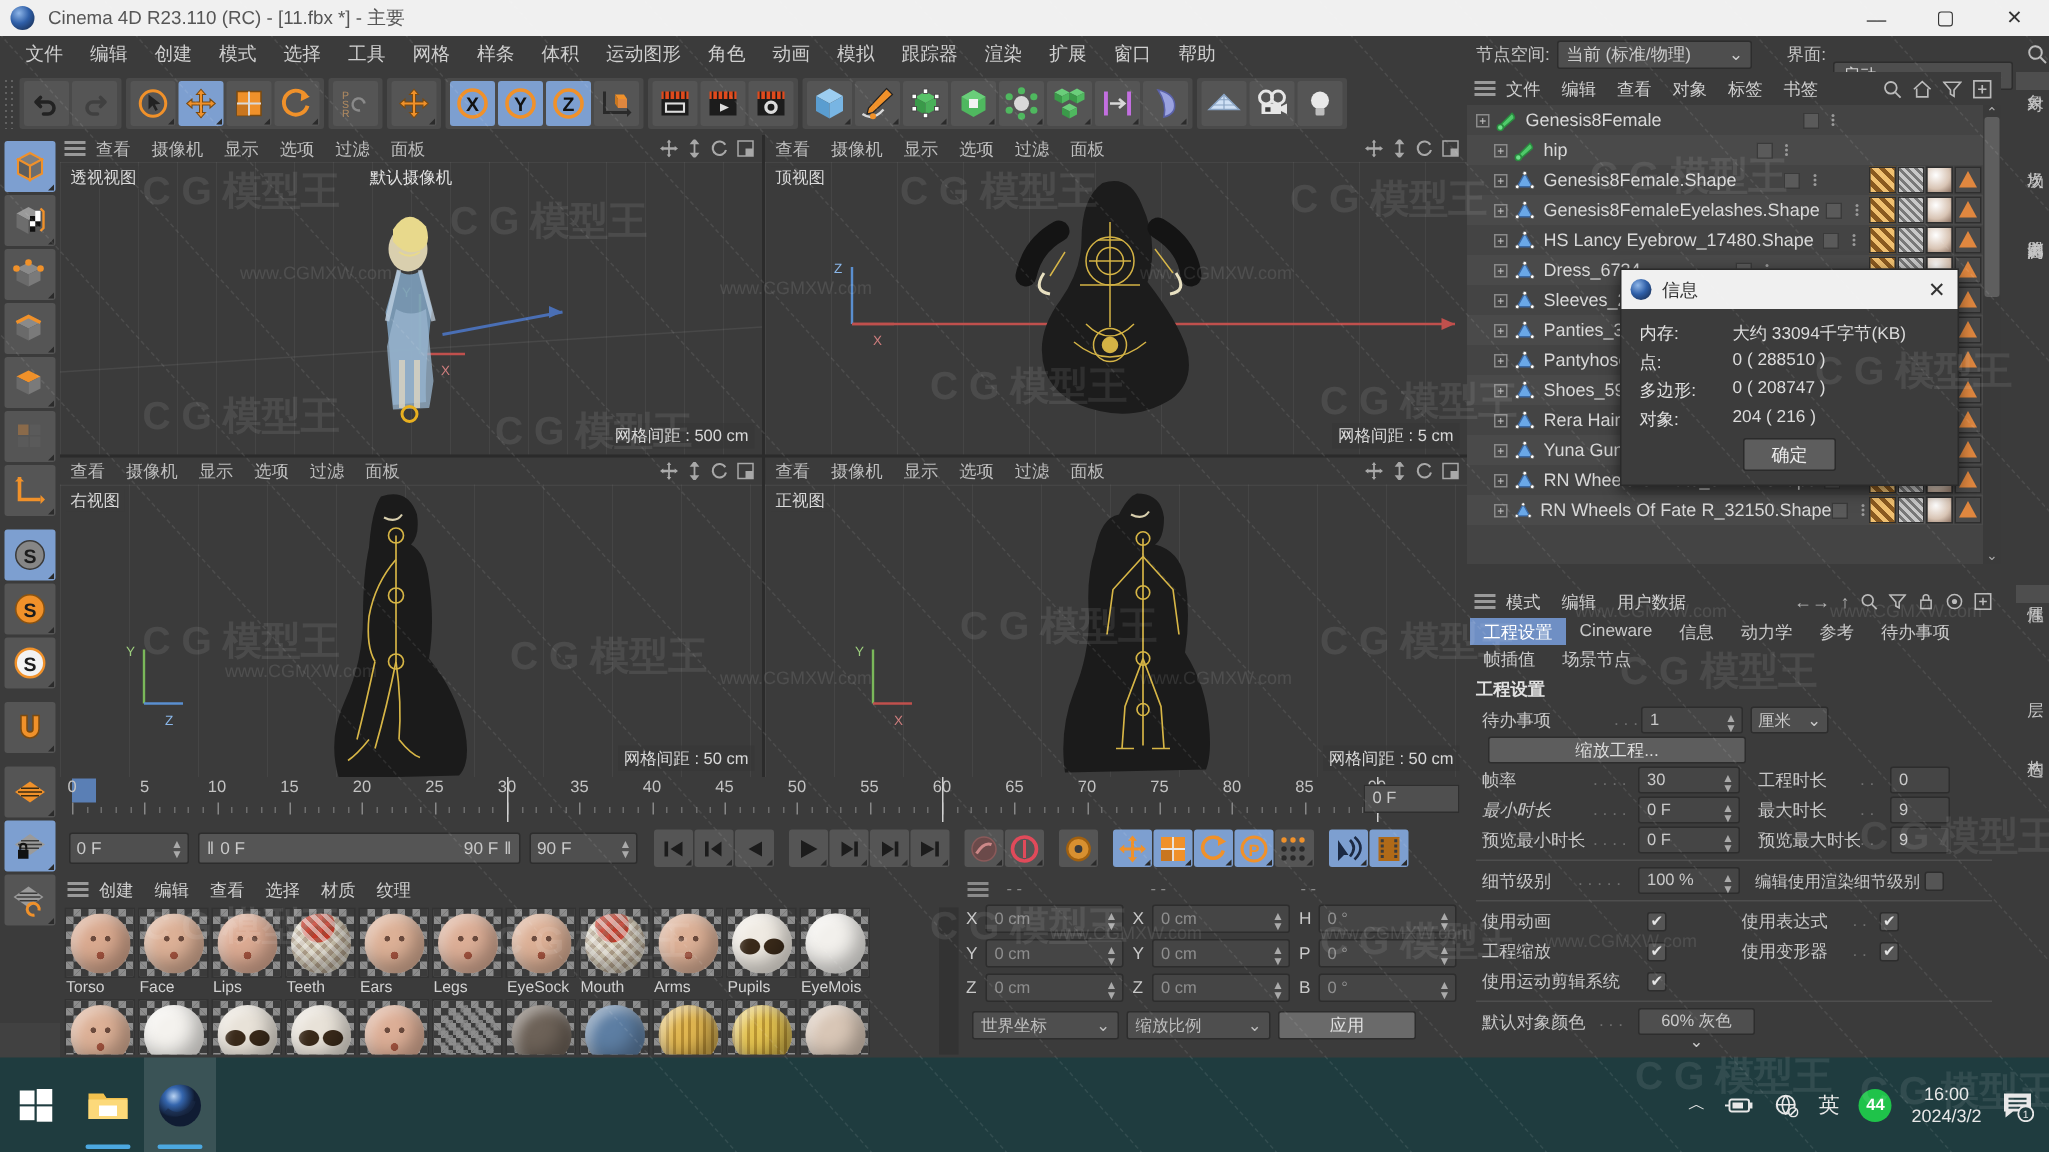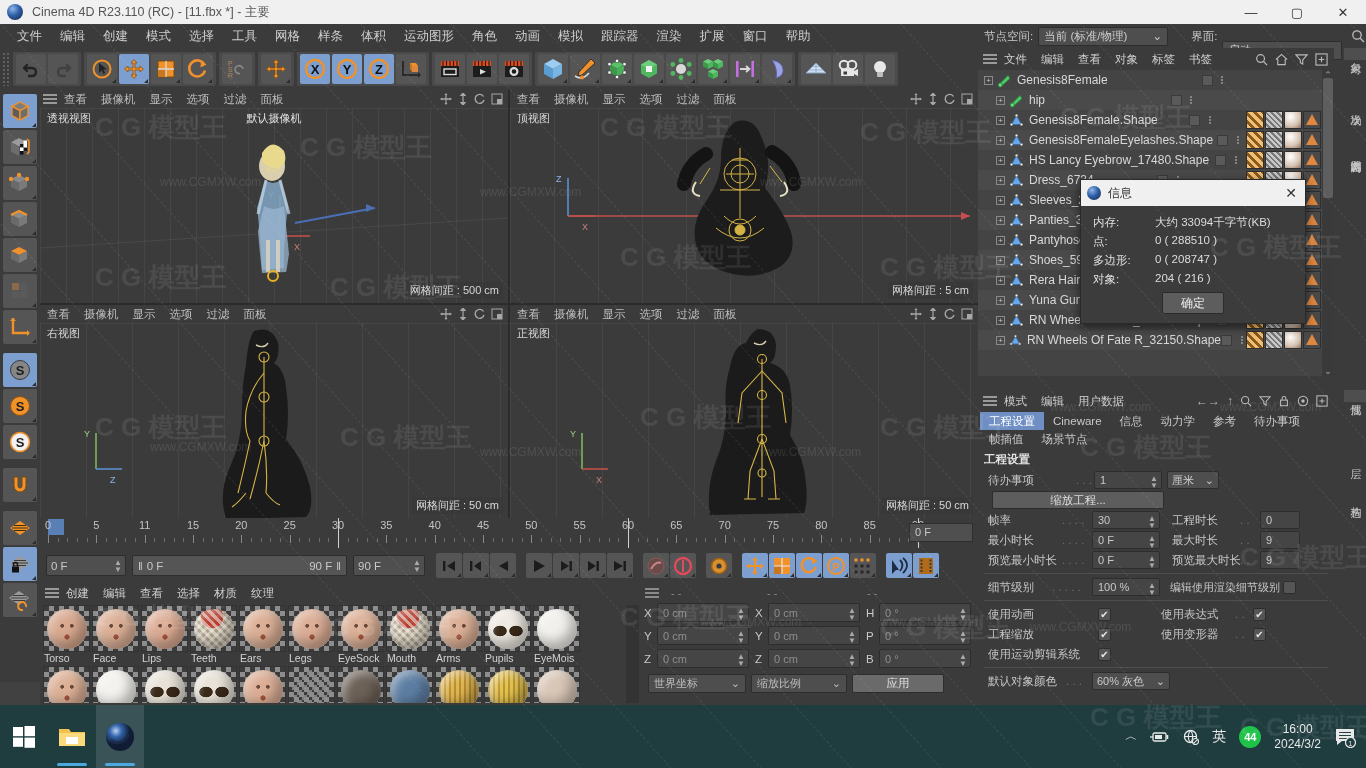--- a/index.html
+++ b/index.html
@@ -755,21 +755,21 @@
     </div>
   </div>
 
   <div class="timeline">
     <div class="greenbox"></div>
     <div class="tlruler" id="tlruler">
         <div class="tlticklabel" style="left: 0px;">0</div>
         <div class="tltick tltickmaj" style="left: 0px; top: 17px;"></div>
         <div class="tlticklabel" style="left: 48.3333px;">5</div>
         <div class="tltick tltickmaj" style="left: 48.3333px; top: 17px;"></div>
-        <div class="tlticklabel" style="left: 96.6667px;">11</div>
+        <div class="tlticklabel" style="left: 96.6667px;">10</div>
         <div class="tltick tltickmaj" style="left: 96.6667px; top: 17px;"></div>
         <div class="tlticklabel" style="left: 145px;">15</div>
         <div class="tltick tltickmaj" style="left: 145px; top: 17px;"></div>
         <div class="tlticklabel" style="left: 193.333px;">20</div>
         <div class="tltick tltickmaj" style="left: 193.333px; top: 17px;"></div>
         <div class="tlticklabel" style="left: 241.667px;">25</div>
         <div class="tltick tltickmaj" style="left: 241.667px; top: 17px;"></div>
         <div class="tlticklabel" style="left: 290px;">30</div>
         <div class="tltick tltickmaj" style="left: 290px; top: 17px;"></div>
         <div class="tlticklabel" style="left: 338.333px;">35</div>
@@ -1796,21 +1796,21 @@
               <span>30</span>
               <span class="spin">▲<br>▼</span>
             </div>
             <span class="plabel" style="margin-left:12px;width:68px;">工程时长</span>
             <span style="color:#6f6f6f;flex:none;width:20px;">. .</span>
             <div class="pfield" style="width:40px;">
               <span>0</span>
             </div>
           </div>
           <div class="prow">
-            <span class="plabel" style="width:74px;">最小时长</span>
+            <span class="plabel" style="width:74px;font-style:italic;">最小时长</span>
             <span style="color:#6f6f6f;flex:none;width:30px;">. . . .</span>
             <div class="pfield" style="width:68px;">
               <span>0 F</span>
               <span class="spin">▲<br>▼</span>
             </div>
             <span class="plabel" style="margin-left:12px;width:68px;">最大时长</span>
             <span style="color:#6f6f6f;flex:none;width:20px;">. .</span>
             <div class="pfield" style="width:40px;">
               <span>9</span>
             </div>
@@ -1867,21 +1867,21 @@
             <span style="color:#6f6f6f;flex:none;width:16px;"></span>
             <div class="chk">✔</div>
           </div>
         </div>
 
       <div class="hsep"></div>
 
       <div class="prow">
         <span class="plabel" style="width:78px;">默认对象颜色</span>
         <span style="color:#6f6f6f;flex:none;width:26px;">. . .</span>
-        <div class="pdd" style="width:78px;">
+        <div class="pdd" style="width:78px;flex-direction:column;">
           <span>60% 灰色</span>
           <span>⌄</span>
         </div>
       </div>
     </div>
 
     <div class="vtabs" id="vtabs">
         <div class="vtab act" style="position: absolute; top: 0px; left: 0px; width: 22px;">对象</div>
         <div class="vtab" style="position: absolute; top: 52px; left: 0px; width: 22px;">场次</div>
         <div class="vtab" style="position: absolute; top: 98px; left: 0px; width: 22px;">内容浏览器</div>

